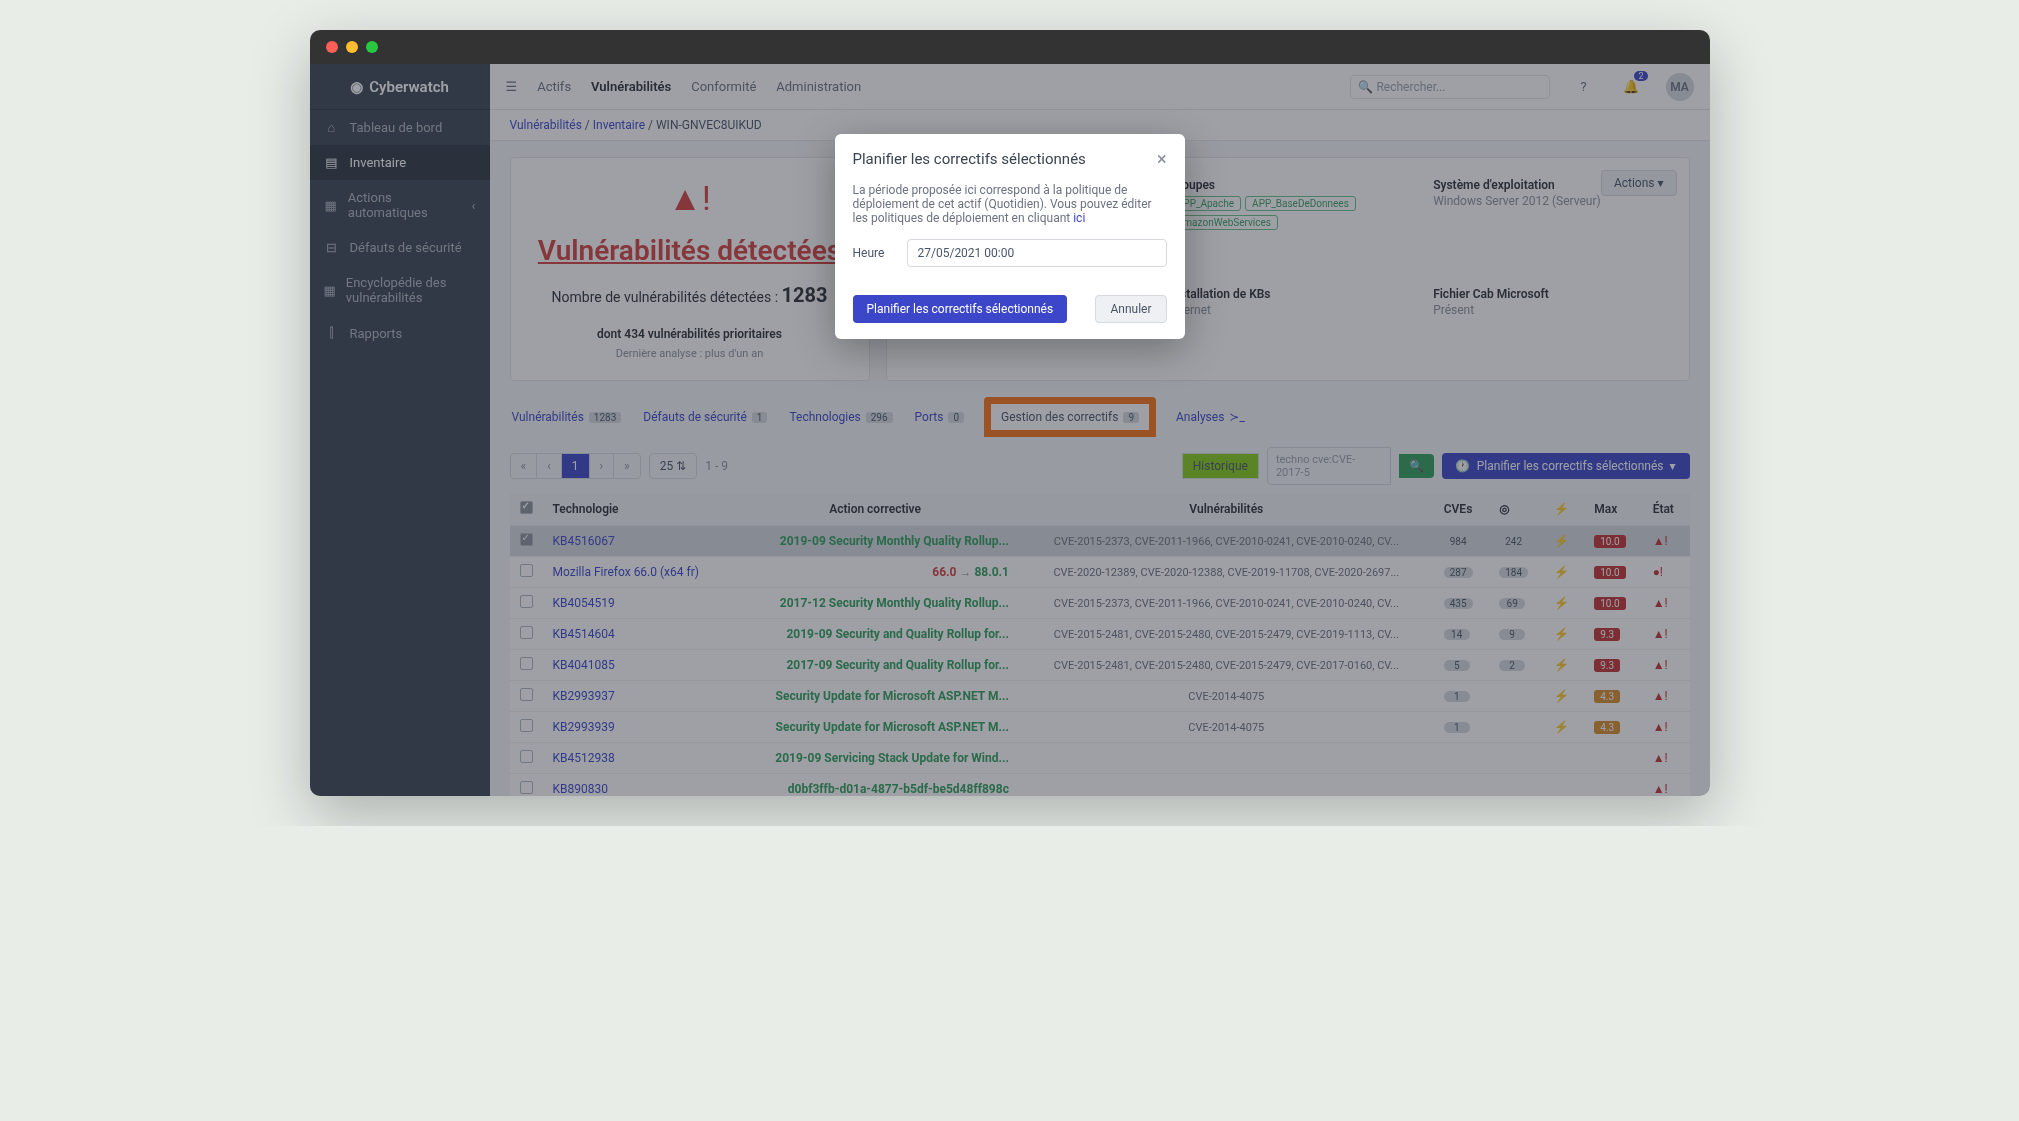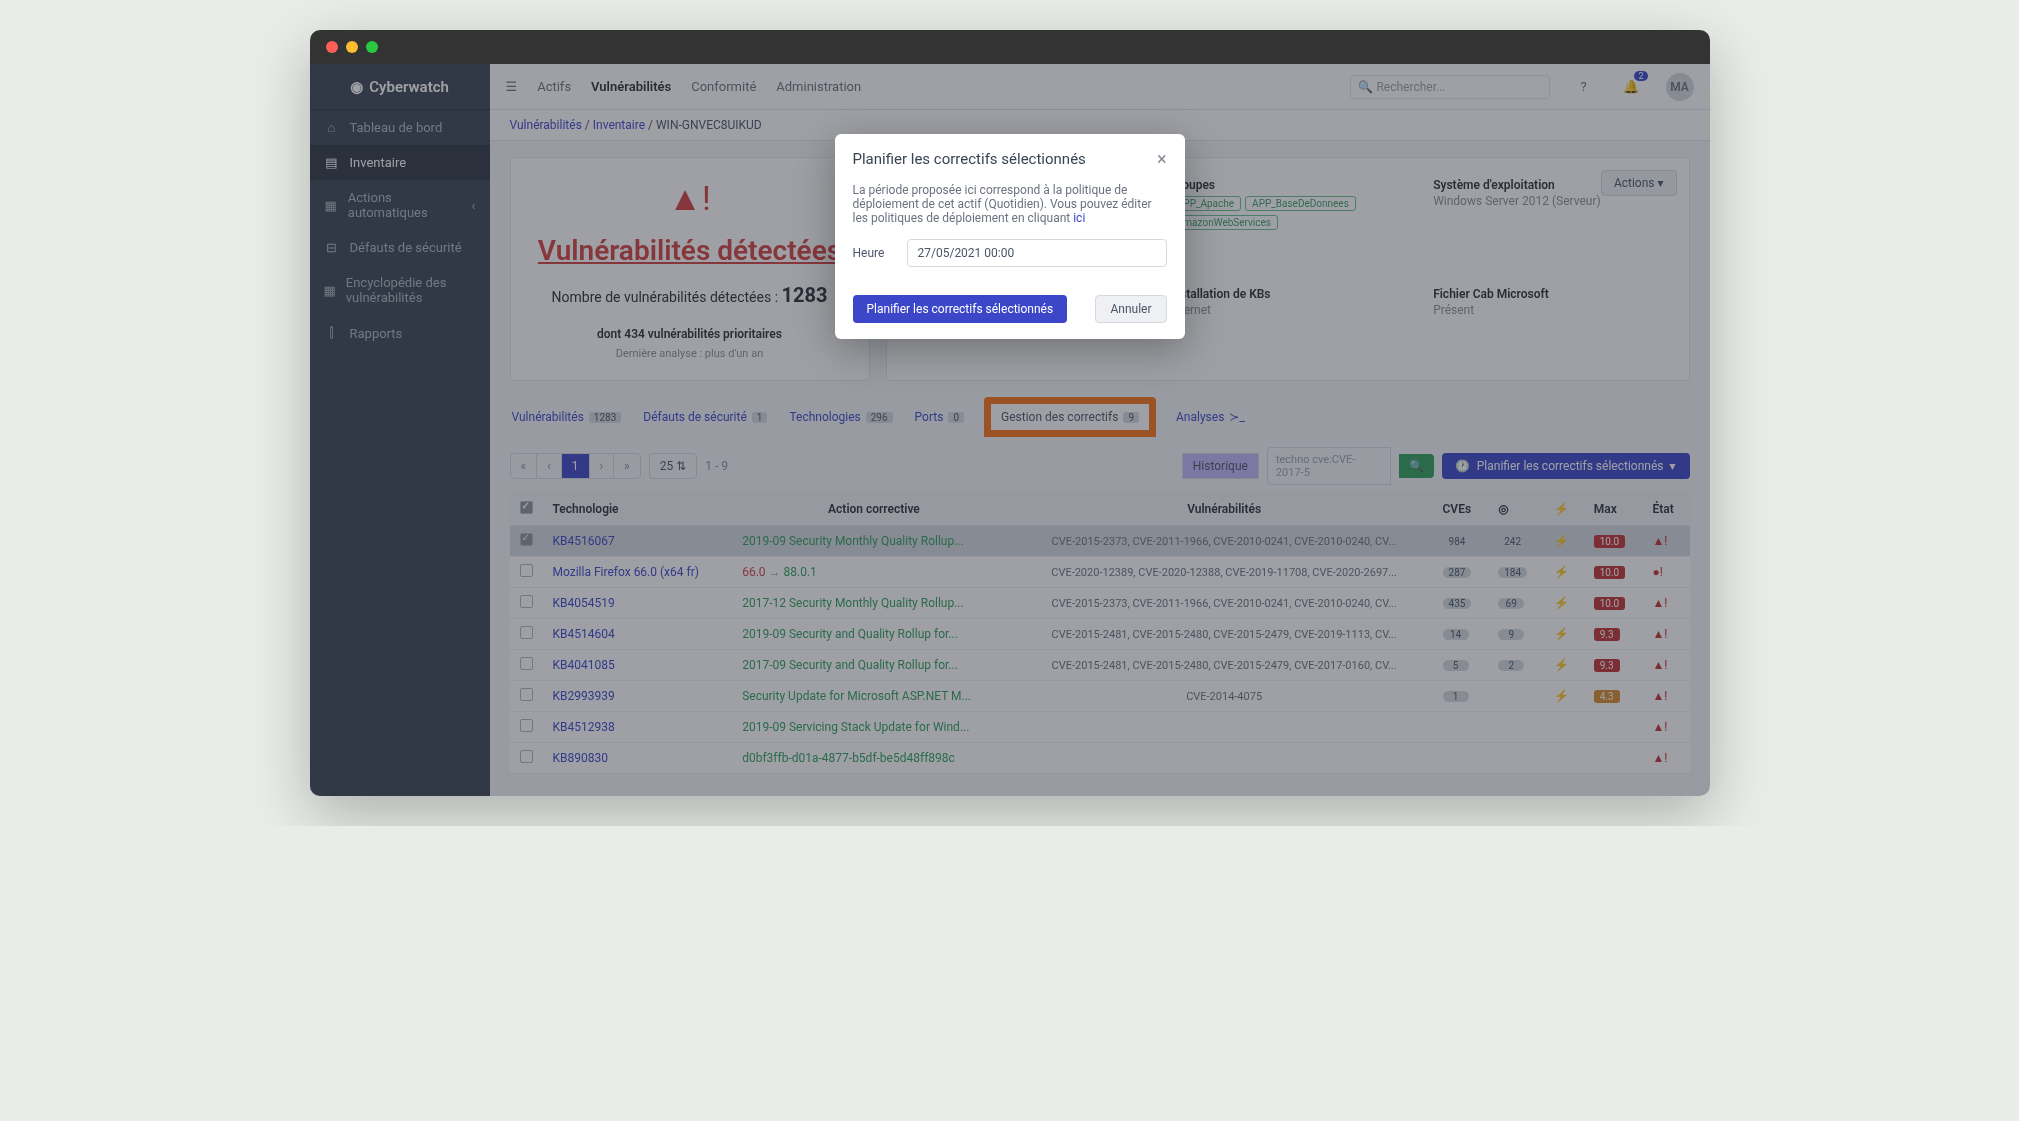--- a/index.html
+++ b/index.html
@@ -45,30 +45,30 @@
 .tabs .tab { display:flex; align-items:center; gap:5px; cursor:pointer; padding:6px 2px; }
 .tabs .tab .cnt { background:#d6d9de; color:#4a5568; border-radius:3px; padding:0 5px; font-size:10px; }
 .tabs .tab.active { border:7px solid #f97316; background:#fff; border-radius:4px 4px 0 0; padding:6px 10px; color:#4a5568; }
 .toolbar { display:flex; align-items:center; gap:8px; margin-bottom:8px; font-size:12px; }
 .pager { display:flex; border:1px solid #d6d9de; border-radius:4px; overflow:hidden; }
 .pager span { padding:5px 10px; border-right:1px solid #d6d9de; color:#8a919b; cursor:pointer; }
 .pager span:last-child { border-right:none; }
 .pager span.cur { background:#3b46c9; color:#fff; }
 .pagesize { border:1px solid #d6d9de; border-radius:4px; padding:5px 10px; color:#4a5568; }
 .range { color:#8a919b; }
-.hist-btn { background:#c4b5fd; border:1px solid #d6d9de; border-radius:0; padding:5px 10px; color:#4a5568; }
+.hist-btn { background:#84cc16; border:1px solid #d6d9de; border-radius:0; padding:5px 10px; color:#4a5568; }
 .filter-in { border:1px solid #d6d9de; border-radius:4px 0 0 4px; padding:5px 8px; color:#9aa2ad; width:124px; font-size:11px; }
 .filter-go { background:#2e9e5b; color:#fff; padding:5px 10px; border-radius:0 4px 4px 0; }
 .plan-btn { background:#3b46c9; color:#fff; border-radius:4px; padding:6px 14px; display:flex; align-items:center; gap:6px; }
 table { width:100%; border-collapse:collapse; background:#fff; font-size:12px; }
 th { text-align:left; padding:8px 10px; color:#2b2f36; font-weight:600; border-bottom:1px solid #e3e6ea; background:#f1f2f5; }
 td { padding:7px 10px; border-bottom:1px solid #eef0f3; color:#4a5568; }
 tr.sel td { background:#d6d9de; }
 td.tech { color:#3b46c9; }
-td.action { color:#2e9e5b; font-weight:400; text-align:left; }
+td.action { color:#2e9e5b; font-weight:700; text-align:right; }
 td.action .from{color:#d34040}.action .arr{color:#8a919b}
 td.vuls { color:#6b7280; font-size:11px; text-align:center; }
 .pill { display:inline-block; background:#d6d9de; color:#4a5568; border-radius:8px; padding:0 6px; font-size:10px; min-width:26px; text-align:center; }
 .max-pill { background:#c03030; color:#fff; border-radius:3px; padding:1px 6px; font-size:10px; font-weight:400; }
 .max-pill.orange { background:#d98c2b; }
 .warn-ic { color:#c03030; }
 .bolt { color:#c03030; }
 .ck { width:13px; height:13px; border:1px solid #aeb6bf; border-radius:2px; display:inline-block; }
 .ck.on { background:#8a919b; position:relative; }
 .ck.on::after { content:"✓"; color:#fff; font-size:10px; position:absolute; top:-2px; left:1px; }
@@ -300,20 +300,31 @@
     <td class="action">2017-09 Security and Quality Rollup for...</td>
     <td class="vuls">CVE-2015-2481, CVE-2015-2480, CVE-2015-2479, CVE-2017-0160, CV...</td>
     <td><span class="pill">5</span></td>
     <td><span class="pill">2</span></td>
     <td><span class="bolt">⚡</span></td>
     <td><span class="max-pill ">9.3</span></td>
     <td><span class="warn-ic">▲!</span></td>
               </tr>
               <tr>
     <td><span class="ck "></span></td>
+    <td class="tech">KB2993937</td>
+    <td class="action">Security Update for Microsoft ASP.NET M...</td>
+    <td class="vuls">CVE-2014-4075</td>
+    <td><span class="pill">1</span></td>
+    <td></td>
+    <td><span class="bolt">⚡</span></td>
+    <td><span class="max-pill orange">4.3</span></td>
+    <td><span class="warn-ic">▲!</span></td>
+              </tr>
+              <tr>
+    <td><span class="ck "></span></td>
     <td class="tech">KB2993939</td>
     <td class="action">Security Update for Microsoft ASP.NET M...</td>
     <td class="vuls">CVE-2014-4075</td>
     <td><span class="pill">1</span></td>
     <td></td>
     <td><span class="bolt">⚡</span></td>
     <td><span class="max-pill orange">4.3</span></td>
     <td><span class="warn-ic">▲!</span></td>
               </tr>
               <tr>

